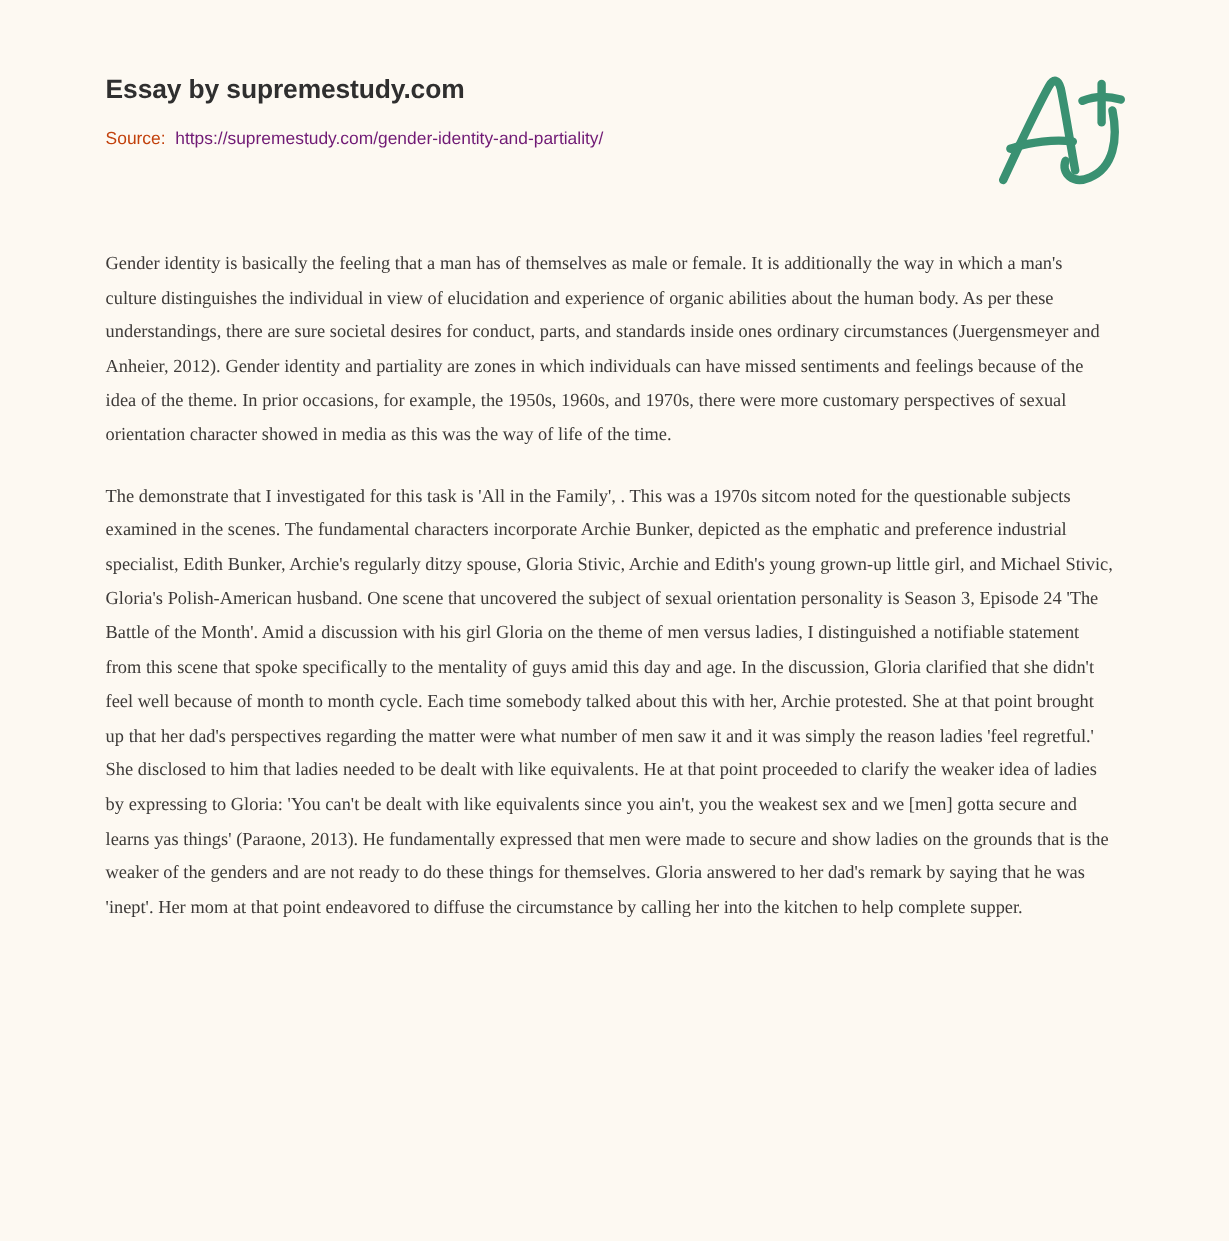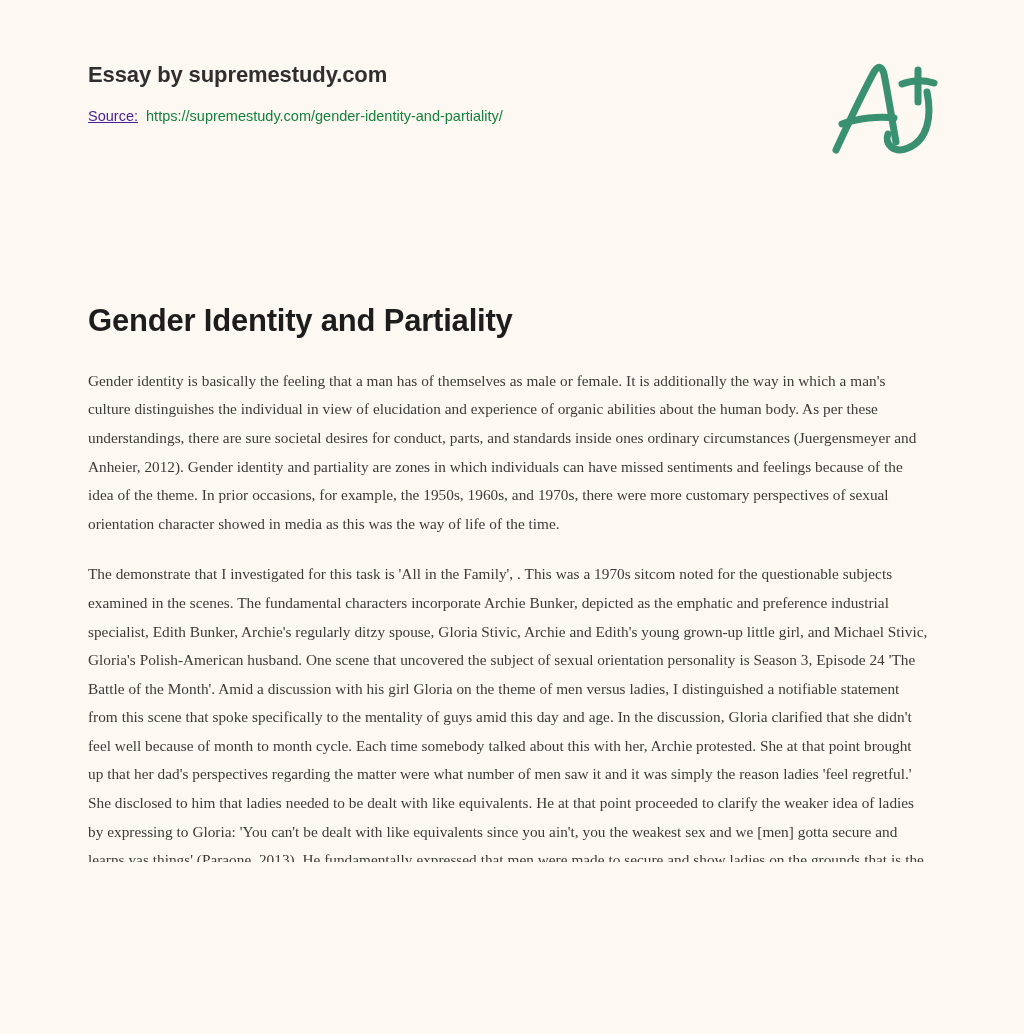--- a/index.html
+++ b/index.html
@@ -38,25 +38,24 @@
     line-height: 1.2;
   }
   .source-line {
     margin-top: 19px;
     font-size: 14.5px;
     line-height: 1.3;
     color: #8c8c8c;
     white-space: nowrap;
   }
   .source-label {
-    color: #4c1d95;
-    text-decoration: underline;
+    color: #c2410c;
   }
   .source-url {
-    color: #15803d;
+    color: #701a75;
     text-decoration: none;
   }
 
   
   .logo {
     position: absolute;
     top: 58px;
     right: -6px;
     width: 120px;
     height: 104px;
@@ -120,21 +119,20 @@
         <path d="M96 12 L 96 44"></path>
 
         <path d="M80 26 C 90 22, 102 22, 112 25"></path>
 
         <path d="M105 34 C 110 58, 106 82, 86 90 C 72 96, 62 86, 66 76"></path>
       </svg>
     </div>
 
   </div>
 
-  <h1 class="article-title">Gender Identity and Partiality</h1>
 
   <div class="article-body">
     <p>Gender identity is basically the feeling that a man has of themselves as male or female. It is additionally the way in which a man's culture distinguishes the individual in view of elucidation and experience of organic abilities about the human body. As per these understandings, there are sure societal desires for conduct, parts, and standards inside ones ordinary circumstances (Juergensmeyer and Anheier, 2012). Gender identity and partiality are zones in which individuals can have missed sentiments and feelings because of the idea of the theme. In prior occasions, for example, the 1950s, 1960s, and 1970s, there were more customary perspectives of sexual orientation character showed in media as this was the way of life of the time.</p>
     <p>The demonstrate that I investigated for this task is 'All in the Family', . This was a 1970s sitcom noted for the questionable subjects examined in the scenes. The fundamental characters incorporate Archie Bunker, depicted as the emphatic and preference industrial specialist, Edith Bunker, Archie's regularly ditzy spouse, Gloria Stivic, Archie and Edith's young grown-up little girl, and Michael Stivic, Gloria's Polish-American husband. One scene that uncovered the subject of sexual orientation personality is Season 3, Episode 24 'The Battle of the Month'. Amid a discussion with his girl Gloria on the theme of men versus ladies, I distinguished a notifiable statement from this scene that spoke specifically to the mentality of guys amid this day and age. In the discussion, Gloria clarified that she didn't feel well because of month to month cycle. Each time somebody talked about this with her, Archie protested. She at that point brought up that her dad's perspectives regarding the matter were what number of men saw it and it was simply the reason ladies 'feel regretful.' She disclosed to him that ladies needed to be dealt with like equivalents. He at that point proceeded to clarify the weaker idea of ladies by expressing to Gloria: 'You can't be dealt with like equivalents since you ain't, you the weakest sex and we [men] gotta secure and learns yas things' (Paraone, 2013). He fundamentally expressed that men were made to secure and show ladies on the grounds that is the weaker of the genders and are not ready to do these things for themselves. Gloria answered to her dad's remark by saying that he was 'inept'. Her mom at that point endeavored to diffuse the circumstance by calling her into the kitchen to help complete supper.</p>
 
   </div>
 
 </div>
 
 </body></html>

